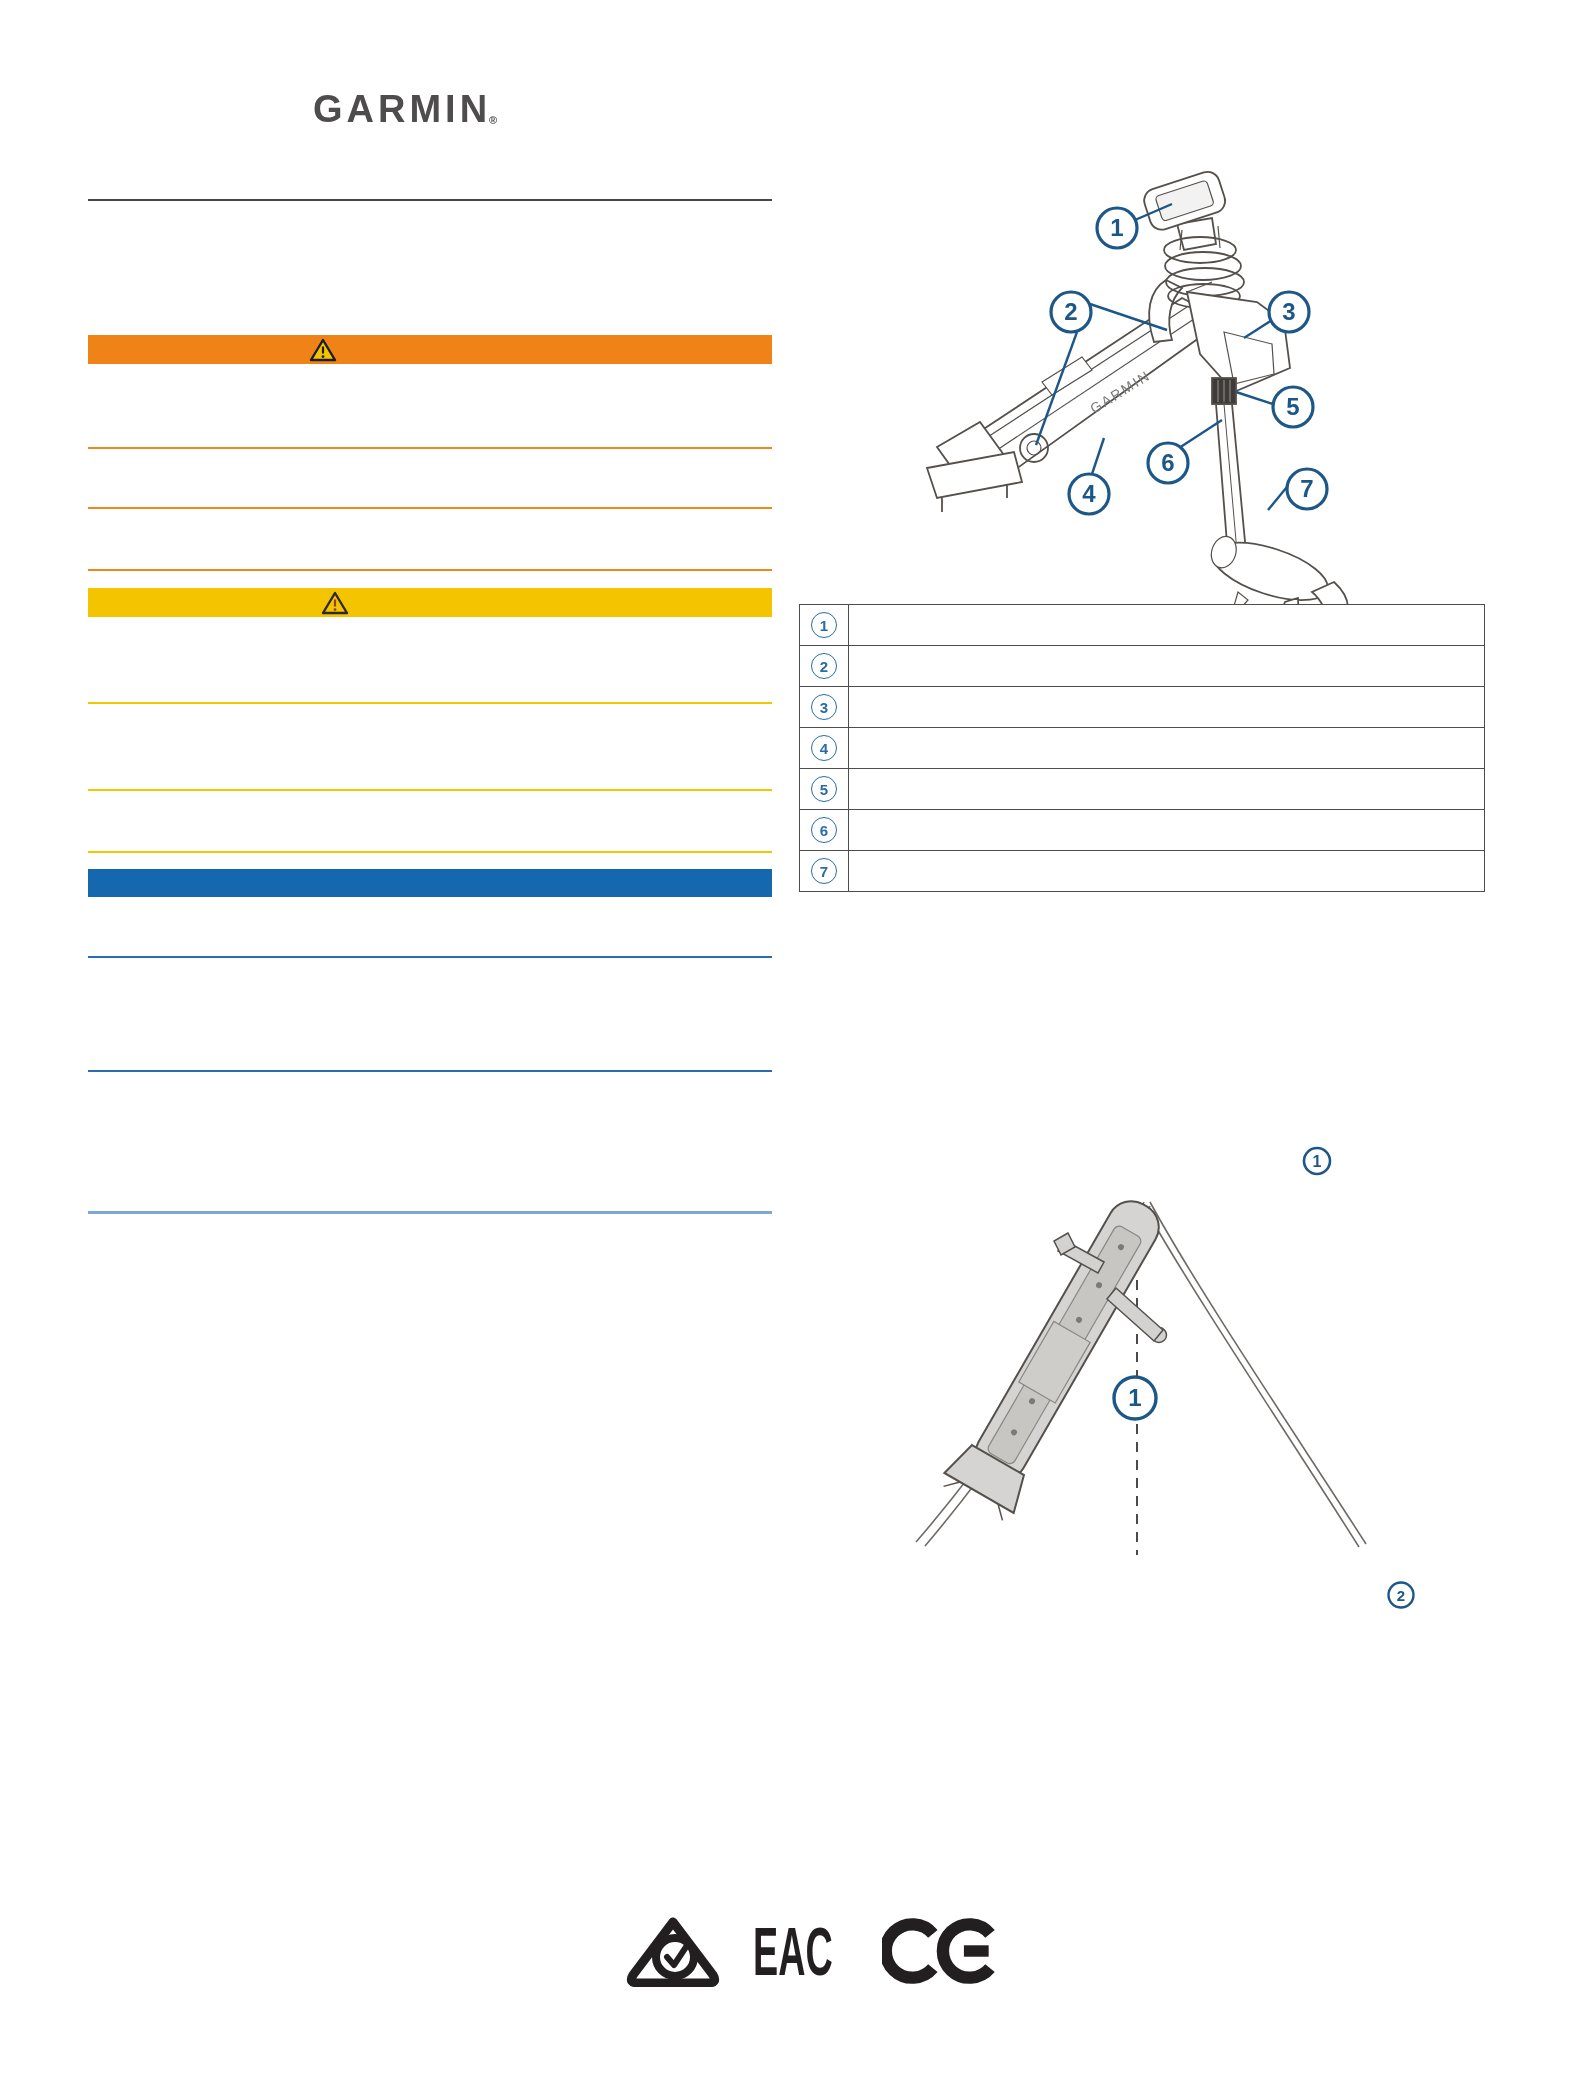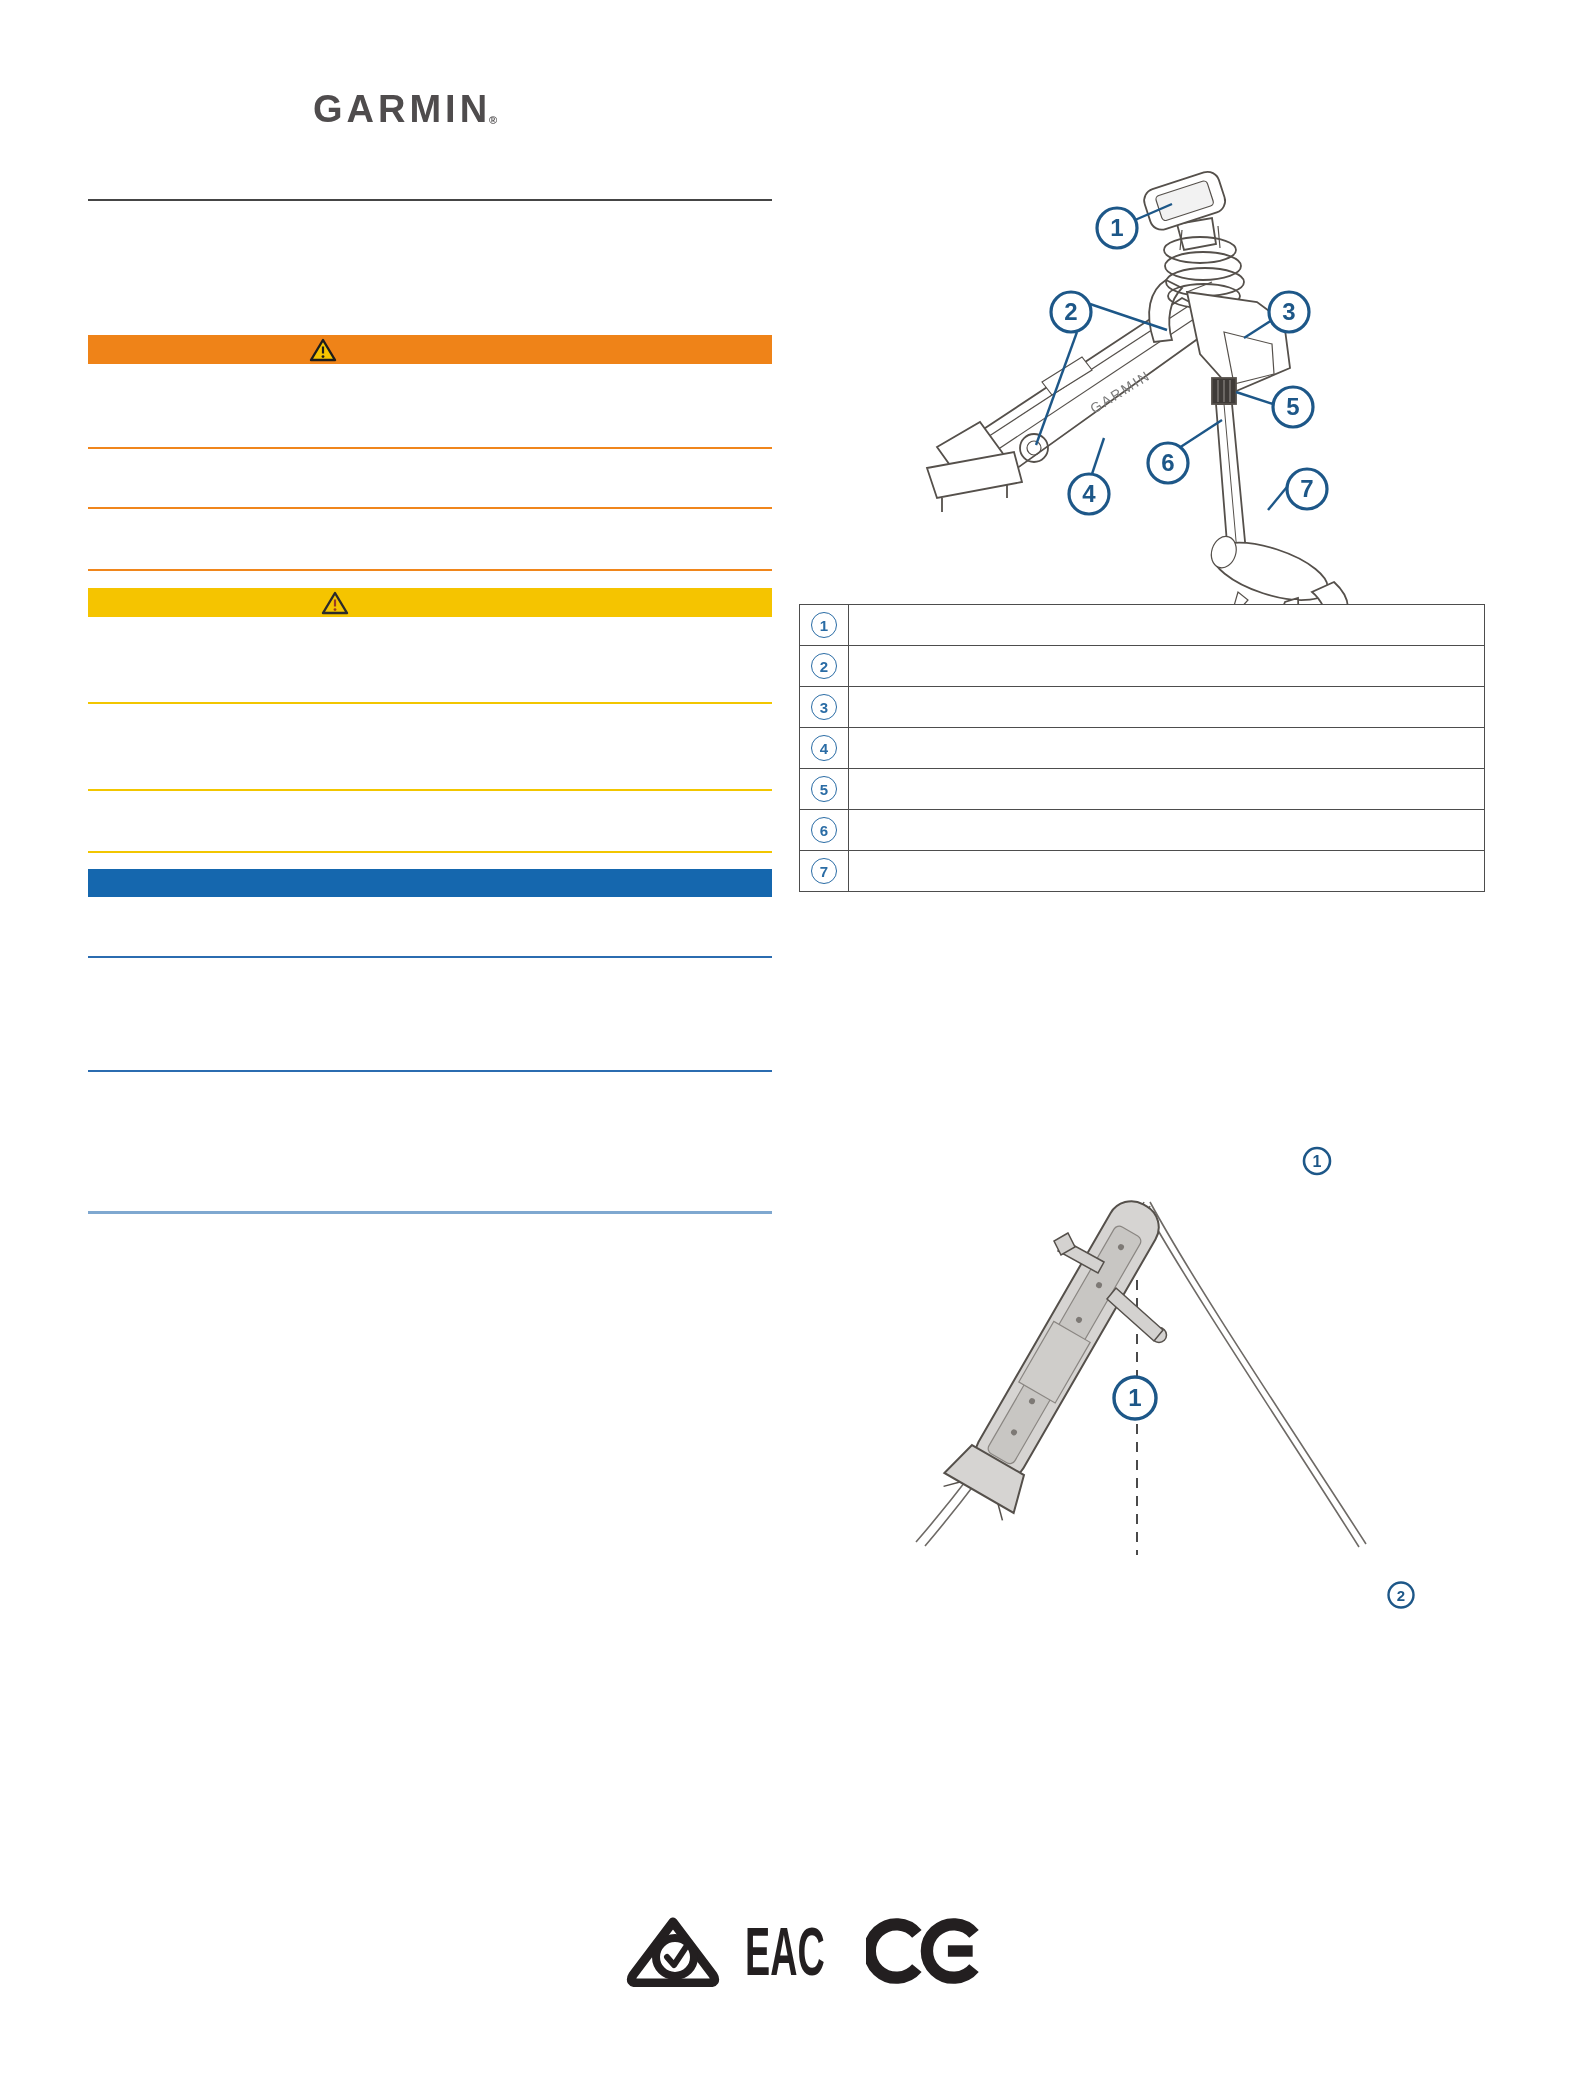--- a/index.html
+++ b/index.html
@@ -34,21 +34,21 @@
     width:24px;height:24px;border:1.8px solid #2A6CA5;border-radius:50%;
     color:#2A6CA5;font-size:15px;font-weight:bold;line-height:1;}
 
   
   .diagram1{position:absolute;left:882px;top:152px;}
   .diagram2{position:absolute;left:898px;top:1140px;}
   svg text.callout-t{fill:#1D5788;font-family:"Liberation Sans",sans-serif;font-weight:bold;}
   svg text.brand{fill:#7a7a7a;font-family:"Liberation Sans",sans-serif;letter-spacing:2px;}
 
   
-  .certs{position:absolute;left:625px;top:1915px;display:flex;align-items:center;gap:24px;}
+  .certs{position:absolute;left:625px;top:1915px;display:flex;align-items:center;gap:32px;}
   .eac-text{font-family:"Liberation Sans",sans-serif;font-weight:bold;color:#231f20;}
 </style>
 </head>
 <body>
 
 <div class="page">
 
   <div class="garmin-logo"><span>GARMIN</span><span class="reg">®</span></div>
   <div class="head-rule"></div>
 

